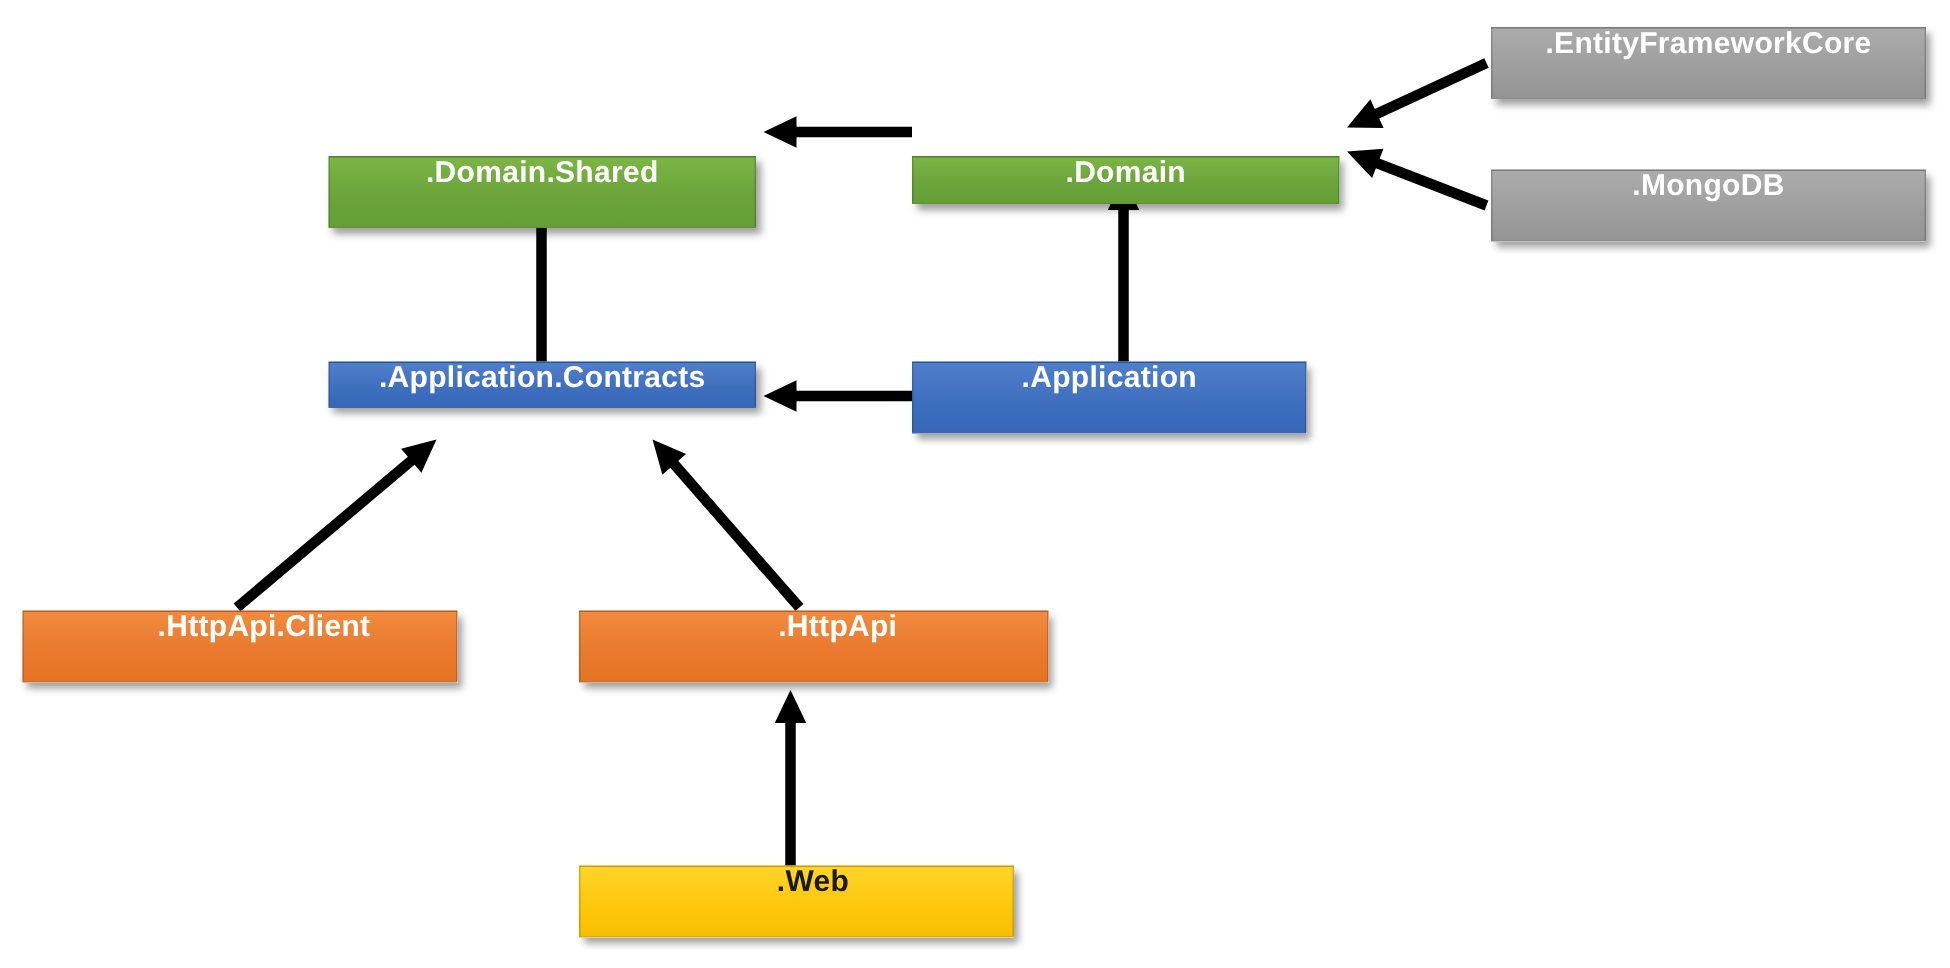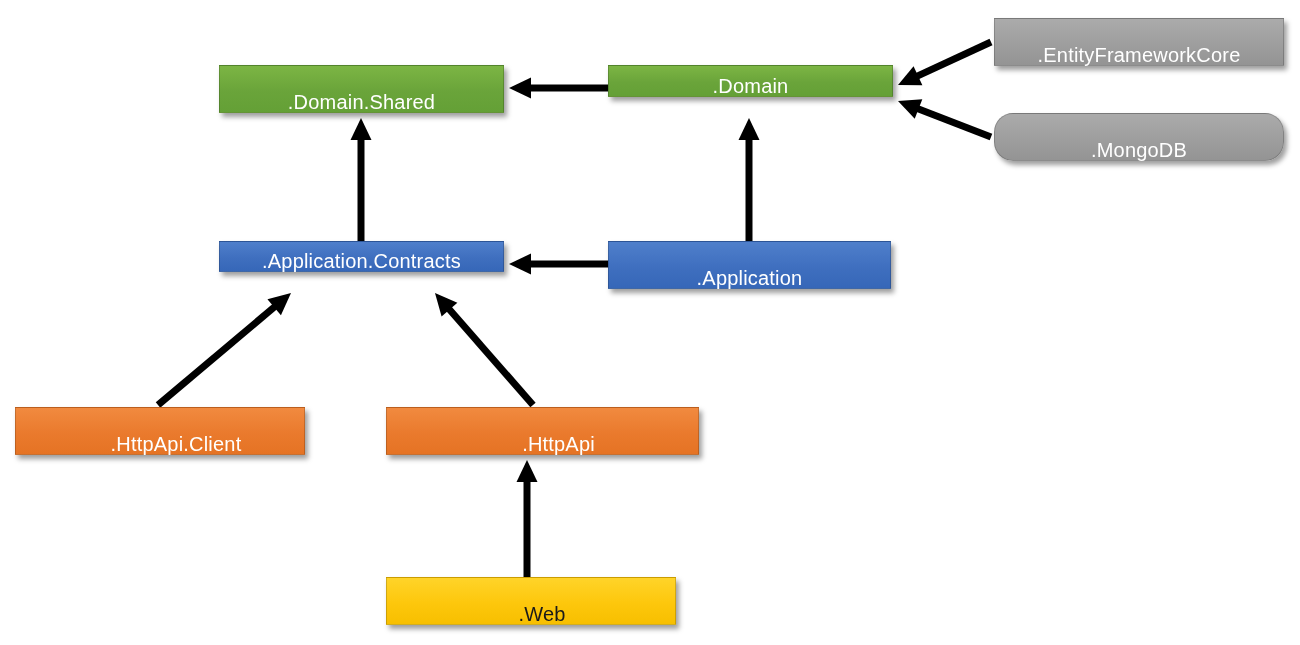--- a/index.html
+++ b/index.html
@@ -23,40 +23,41 @@
     left: 0;
     top: 0;
     width: 1300px;
     height: 645px;
     pointer-events: none;
   }
   .node {
     position: absolute;
     box-sizing: border-box;
     display: flex;
-    align-items: flex-end;
+    align-items: flex-start;
     justify-content: center;
     text-align: center;
-    font-weight: normal;
+    font-weight: bold;
     font-size: 20px;
     letter-spacing: 0.2px;
     color: #ffffff;
     border: 1px solid rgba(0,0,0,0.18);
     box-shadow: 3px 4px 5px rgba(0,0,0,0.38);
     user-select: none;
     z-index: 3;
   }
   .node-label {
     display: block;
     line-height: 1;
     padding: 0 6px;
   }
   
   .theme-green {
     background: linear-gradient(to bottom, #7cb544 0%, #6aa43a 55%, #64a036 100%);
+    margin-top: 39px;
   }
   .theme-grey {
     background: linear-gradient(to bottom, #ababab 0%, #9e9e9e 55%, #949494 100%);
   }
   .theme-blue {
     background: linear-gradient(to bottom, #4f7fcb 0%, #3f6fbf 55%, #3667b8 100%);
   }
   .theme-orange {
     background: linear-gradient(to bottom, #f18a3f 0%, #ea7a2d 55%, #e57324 100%);
     padding-left: 32px;
@@ -113,27 +114,27 @@
   <div id="node-layer">
       <div class="node theme-green" style="left: 219px; top: 65px; width: 285px; height: 48px;">
         <span class="node-label">.Domain.Shared</span>
       </div>
       <div class="node theme-green" style="left: 608px; top: 65px; width: 285px; height: 32px;">
         <span class="node-label">.Domain</span>
       </div>
       <div class="node theme-grey" style="left: 994px; top: 18px; width: 290px; height: 48px;">
         <span class="node-label">.EntityFrameworkCore</span>
       </div>
-      <div class="node theme-grey" style="left: 994px; top: 113px; width: 290px; height: 48px; border-radius: 19px;">
+      <div class="node theme-grey" style="left: 994px; top: 113px; width: 290px; height: 48px;">
         <span class="node-label">.MongoDB</span>
       </div>
       <div class="node theme-blue" style="left: 219px; top: 241px; width: 285px; height: 31px;">
         <span class="node-label">.Application.Contracts</span>
       </div>
-      <div class="node theme-blue" style="left: 608px; top: 241px; width: 283px; height: 48px;">
+      <div class="node theme-blue" style="left: 608px; top: 241px; width: 263px; height: 48px;">
         <span class="node-label">.Application</span>
       </div>
       <div class="node theme-orange" style="left: 15px; top: 407px; width: 290px; height: 48px;">
         <span class="node-label">.HttpApi.Client</span>
       </div>
       <div class="node theme-orange" style="left: 386px; top: 407px; width: 313px; height: 48px;">
         <span class="node-label">.HttpApi</span>
       </div>
       <div class="node theme-yellow" style="left: 386px; top: 577px; width: 290px; height: 48px; padding-left: 22px;">
         <span class="node-label">.Web</span>

